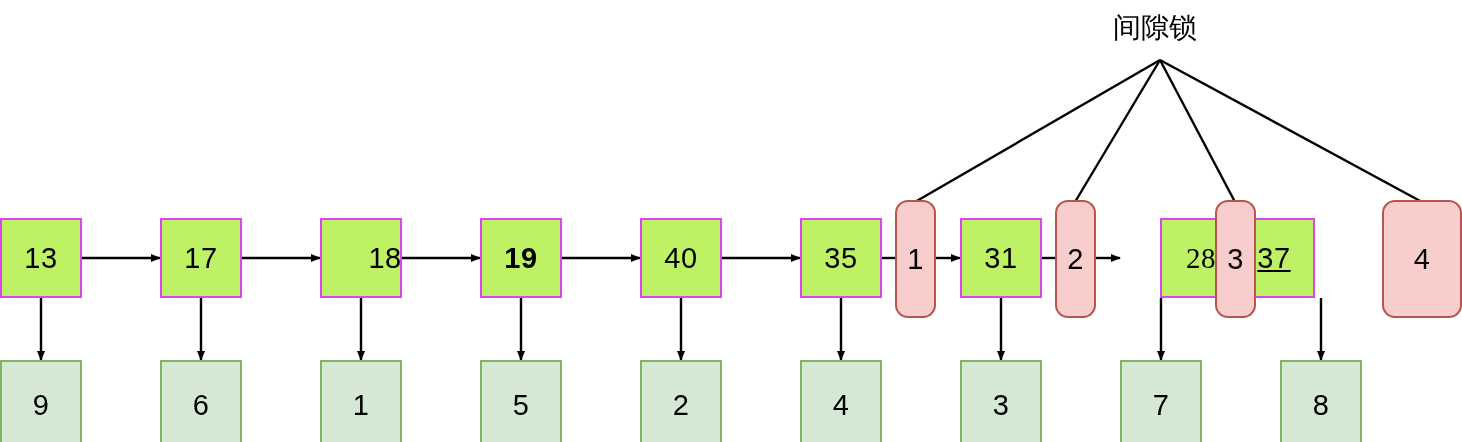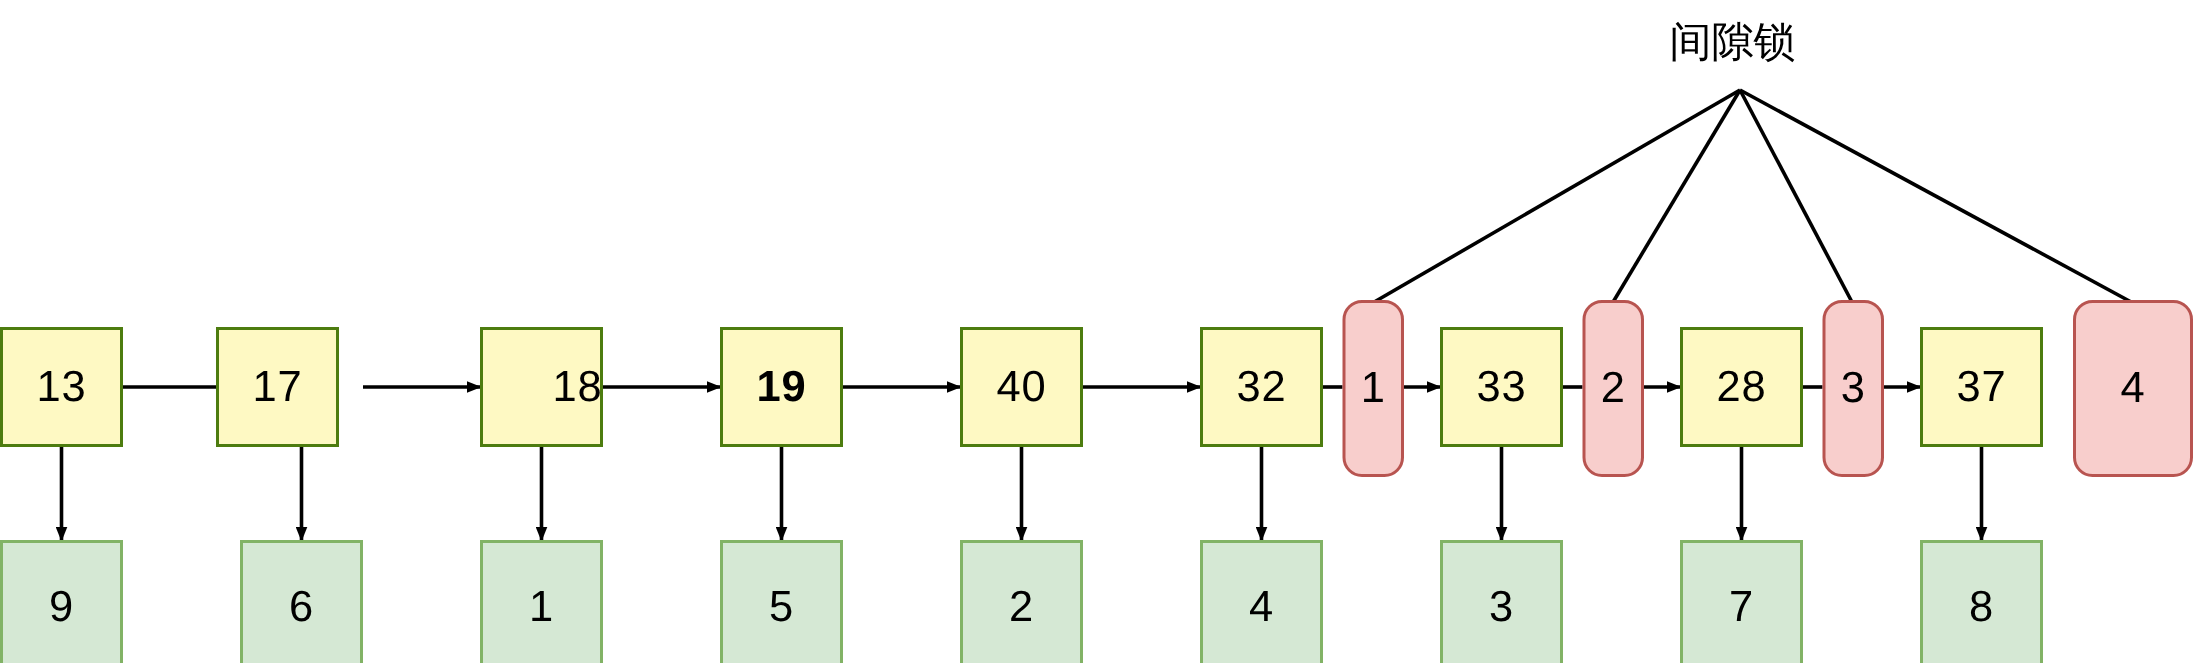--- a/index.html
+++ b/index.html
@@ -26,22 +26,22 @@
     box-sizing: border-box;
     display: flex;
     align-items: center;
     justify-content: center;
     font-size: 29px;
     color: #000000;
     line-height: 1;
     letter-spacing: 0.5px;
   }
   .node-blue {
-    background: #fef9c3;
-    border: 2px solid #4d7c0f;
+    background: #bef264;
+    border: 2px solid #d946ef;
   }
   .node-green {
     background: #d5e8d4;
     border: 2px solid #82b366;
   }
   .node-red {
     background: #f8cecc;
     border: 2px solid #b85450;
     border-radius: 13px;
   }
@@ -104,42 +104,42 @@
         <line x1="1160" y1="60" x2="1422" y2="202" stroke="#000000" stroke-width="2.4"></line>
       </g>
   </svg>
 
   <div class="label-gap" style="left: 1113px; top: 14px;">间隙锁</div>
 
   <div id="index-nodes">
       <div class="node node-blue" style="left: 0px; top: 218px; width: 82px; height: 80px;">
         <span>13</span>
       </div>
-      <div class="node node-blue" style="left: 144px; top: 218px; width: 82px; height: 80px;">
+      <div class="node node-blue" style="left: 160px; top: 218px; width: 82px; height: 80px;">
         <span>17</span>
       </div>
       <div class="node node-blue" style="left: 320px; top: 218px; width: 82px; height: 80px; padding-left: 48px;">
         <span>18</span>
       </div>
       <div class="node node-blue" style="left: 480px; top: 218px; width: 82px; height: 80px; font-weight: bold;">
         <span>19</span>
       </div>
       <div class="node node-blue" style="left: 640px; top: 218px; width: 82px; height: 80px;">
         <span>40</span>
       </div>
       <div class="node node-blue" style="left: 800px; top: 218px; width: 82px; height: 80px;">
-        <span>32</span>
+        <span>35</span>
       </div>
       <div class="node node-blue" style="left: 960px; top: 218px; width: 82px; height: 80px;">
-        <span>33</span>
+        <span>31</span>
       </div>
-      <div class="node node-blue" style="left: 1120px; top: 218px; width: 82px; height: 80px;">
+      <div class="node node-blue" style="left: 1160px; top: 218px; width: 82px; height: 80px; font-family: Liberation Serif, serif;">
         <span>28</span>
       </div>
-      <div class="node node-blue" style="left: 1280px; top: 218px; width: 82px; height: 80px;">
+      <div class="node node-blue" style="left: 1233px; top: 218px; width: 82px; height: 80px; text-decoration: underline;">
         <span>37</span>
       </div>
     </div>
   <div id="gap-lock-nodes">
       <div class="node node-red" style="left: 895px; top: 200px; width: 41px; height: 118px;">
         <span>1</span>
       </div>
       <div class="node node-red" style="left: 1055px; top: 200px; width: 41px; height: 118px;">
         <span>2</span>
       </div>

